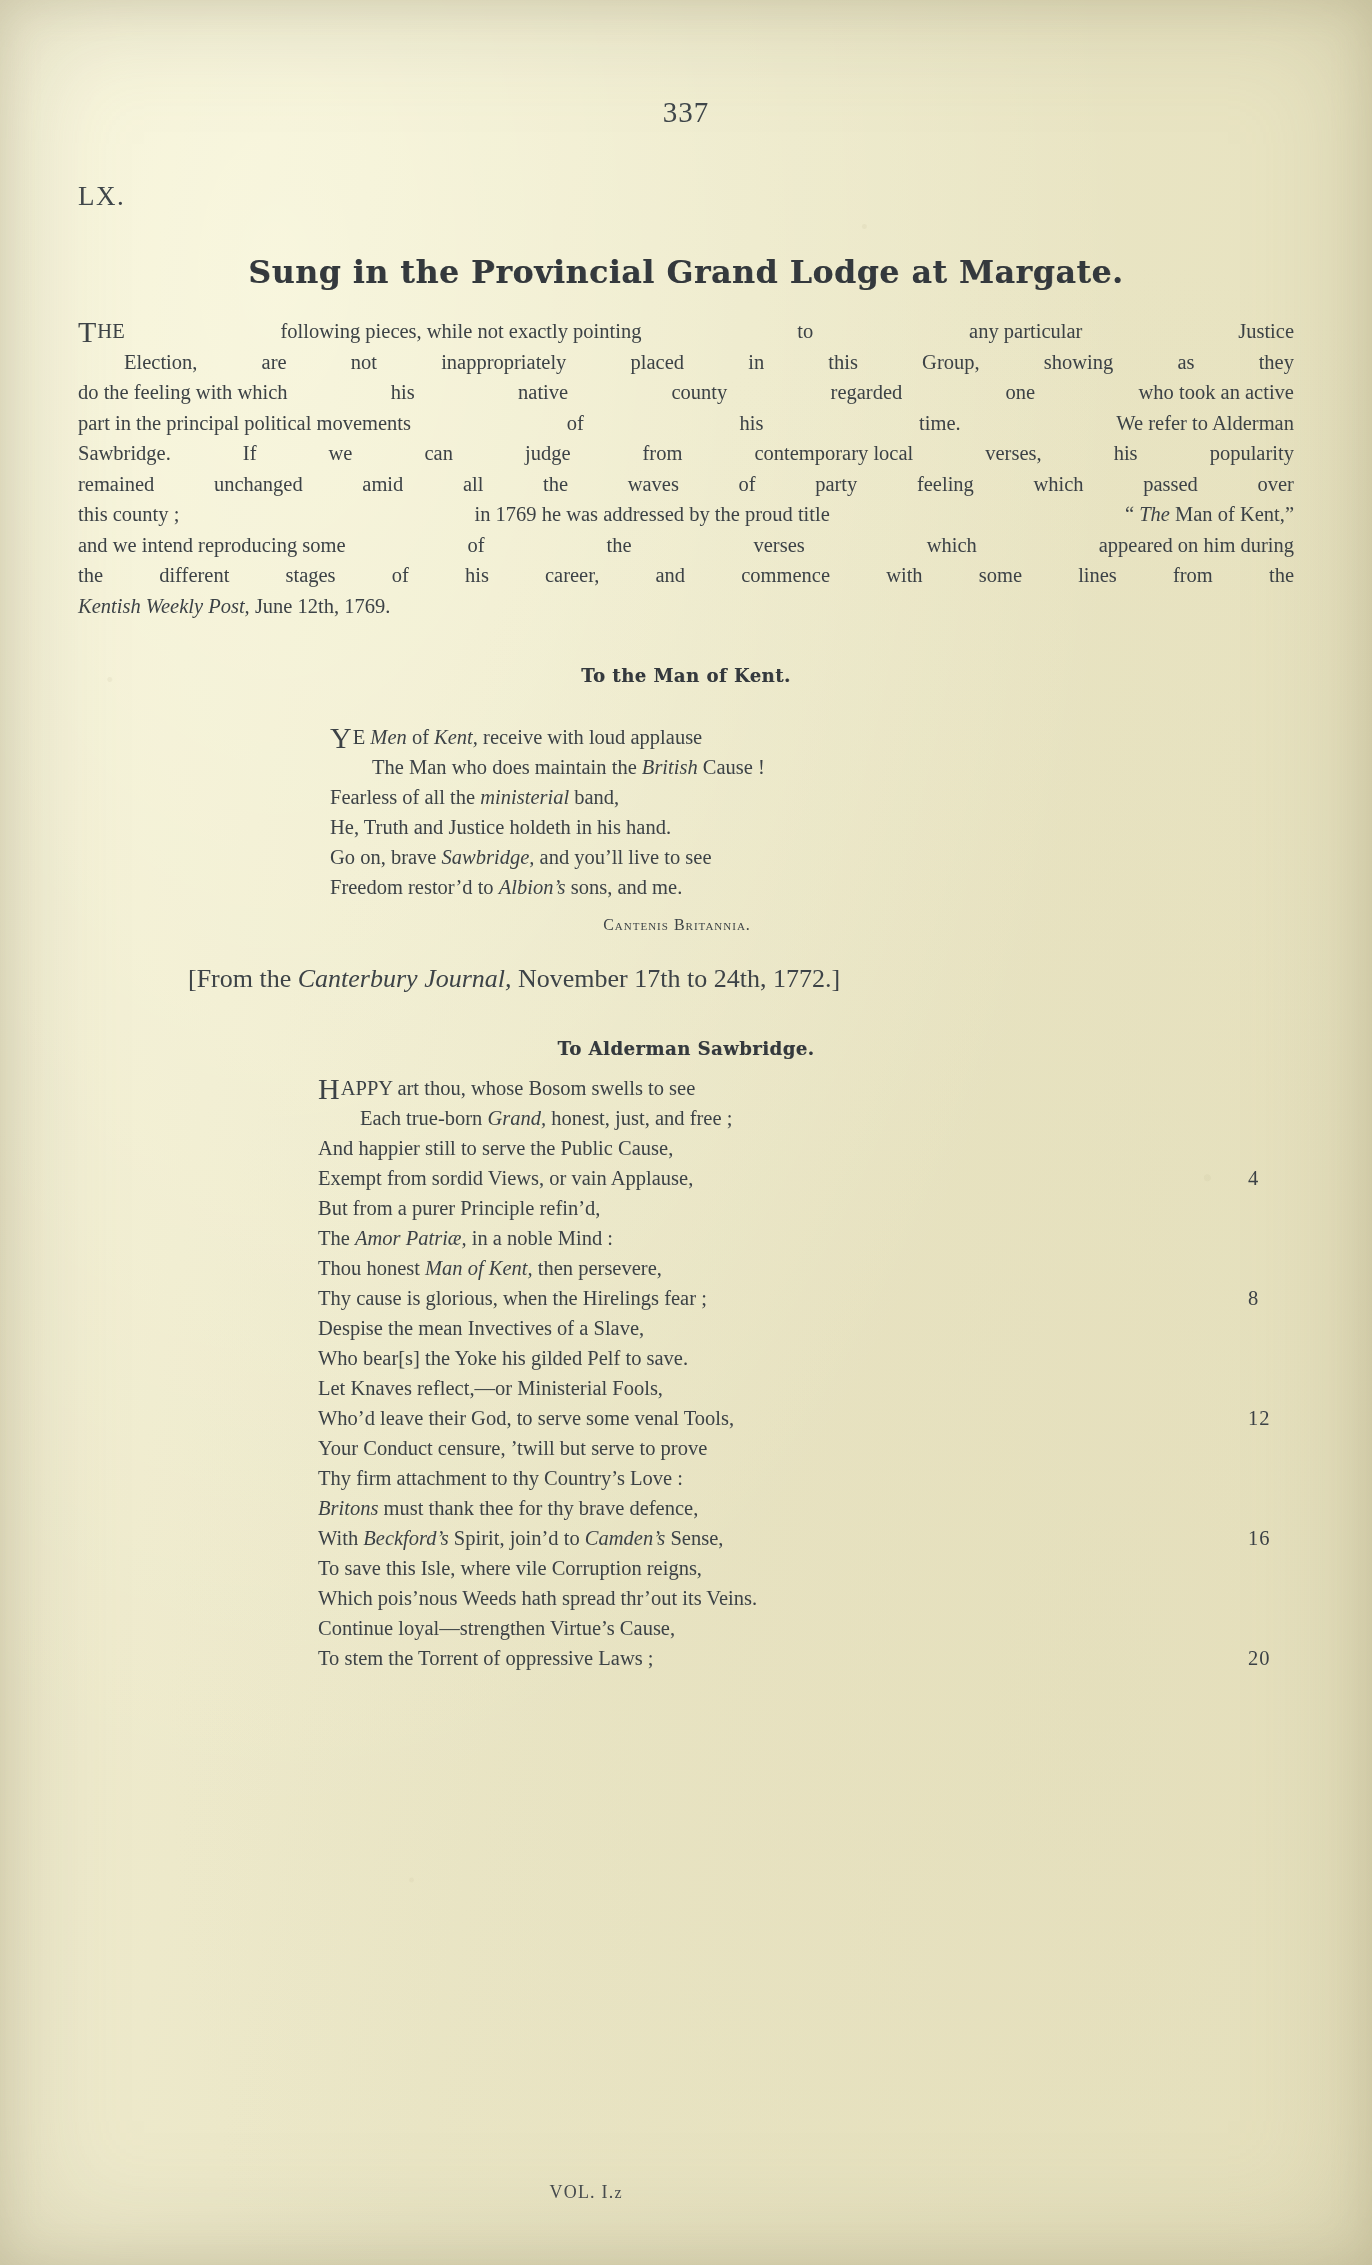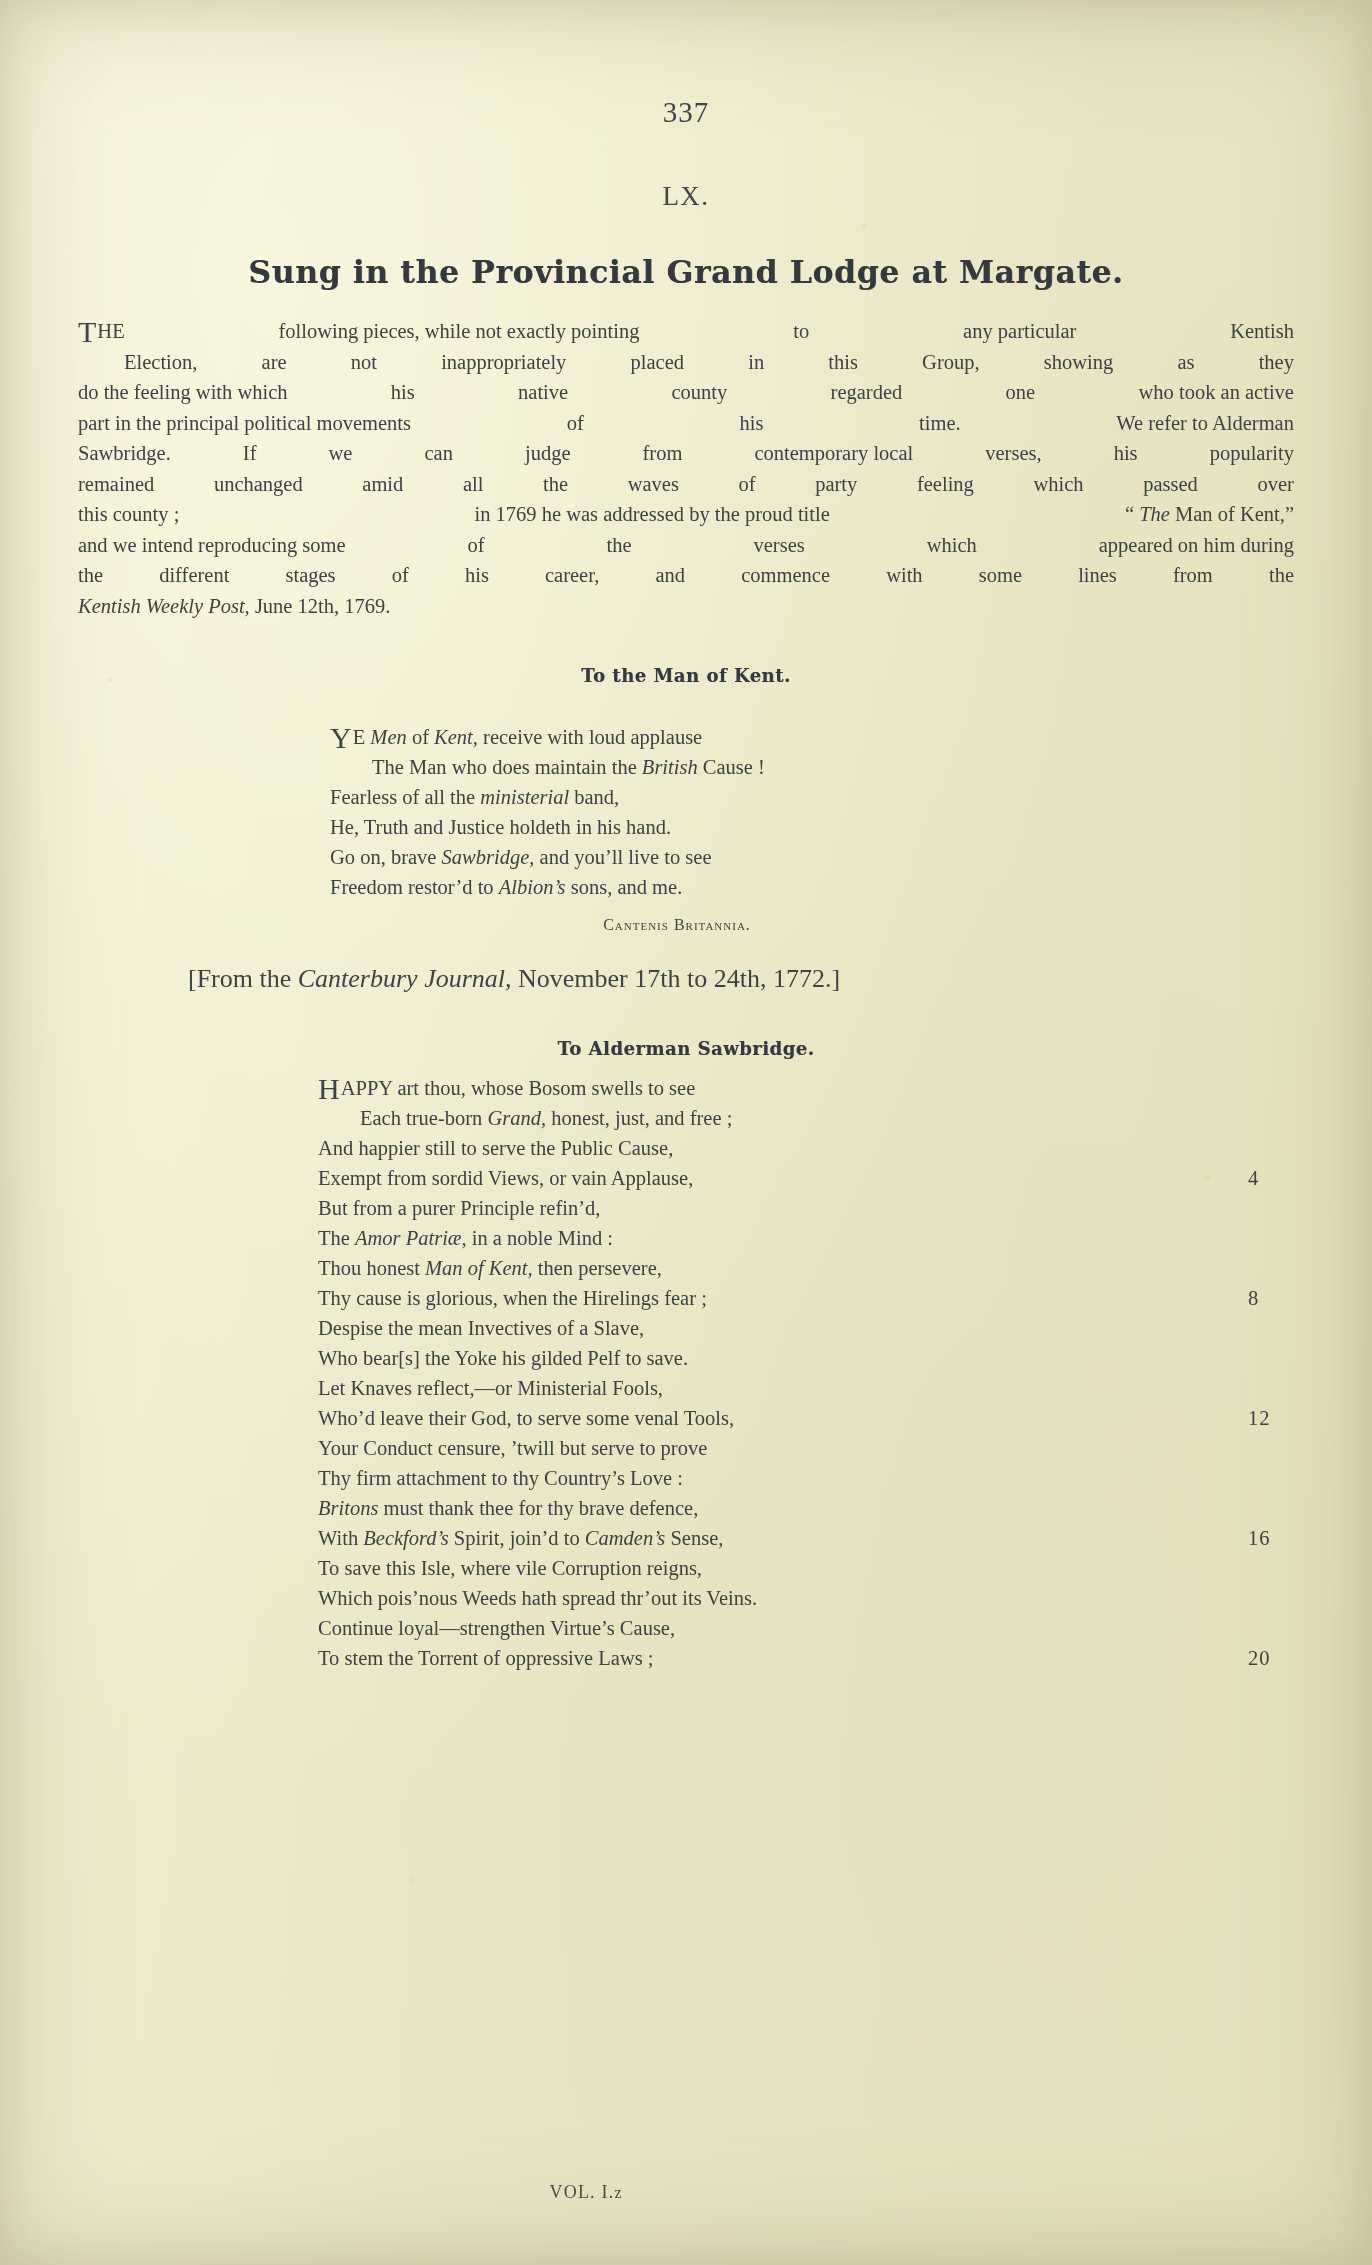--- a/index.html
+++ b/index.html
@@ -46,21 +46,20 @@
 
   
   .folio {
     text-align: center;
     font-size: 29px;
     letter-spacing: 1px;
     padding-top: 96px;
     color: #3f464a;
   }
   .section-num {
-    text-align: center;
     font-size: 27px;
     letter-spacing: 1.5px;
     margin-top: 52px;
     color: #3f464a;
   }
 
   
   .blackletter {
     font-family: "DejaVu Serif", serif;
     font-weight: bold;
@@ -170,21 +169,21 @@
     <div class="section-num">LX.</div>
 
     <div class="blackletter title-main">Sung in the Provincial Grand Lodge at Margate.</div>
 
     <div class="prose">
       <span class="line j">
         <span><span class="bigcap">T</span>HE</span>
           <span>following pieces, while not exactly pointing</span>
           <span>to</span>
           <span>any particular</span>
-          <span>Kentish</span>
+          <span>Justice</span>
       </span>
       <span class="line j">
         <span style="padding-left:46px">Election,</span>
           <span>are</span>
           <span>not</span>
           <span>inappropriately</span>
           <span>placed</span>
           <span>in</span>
           <span>this</span>
           <span>Group,</span>

